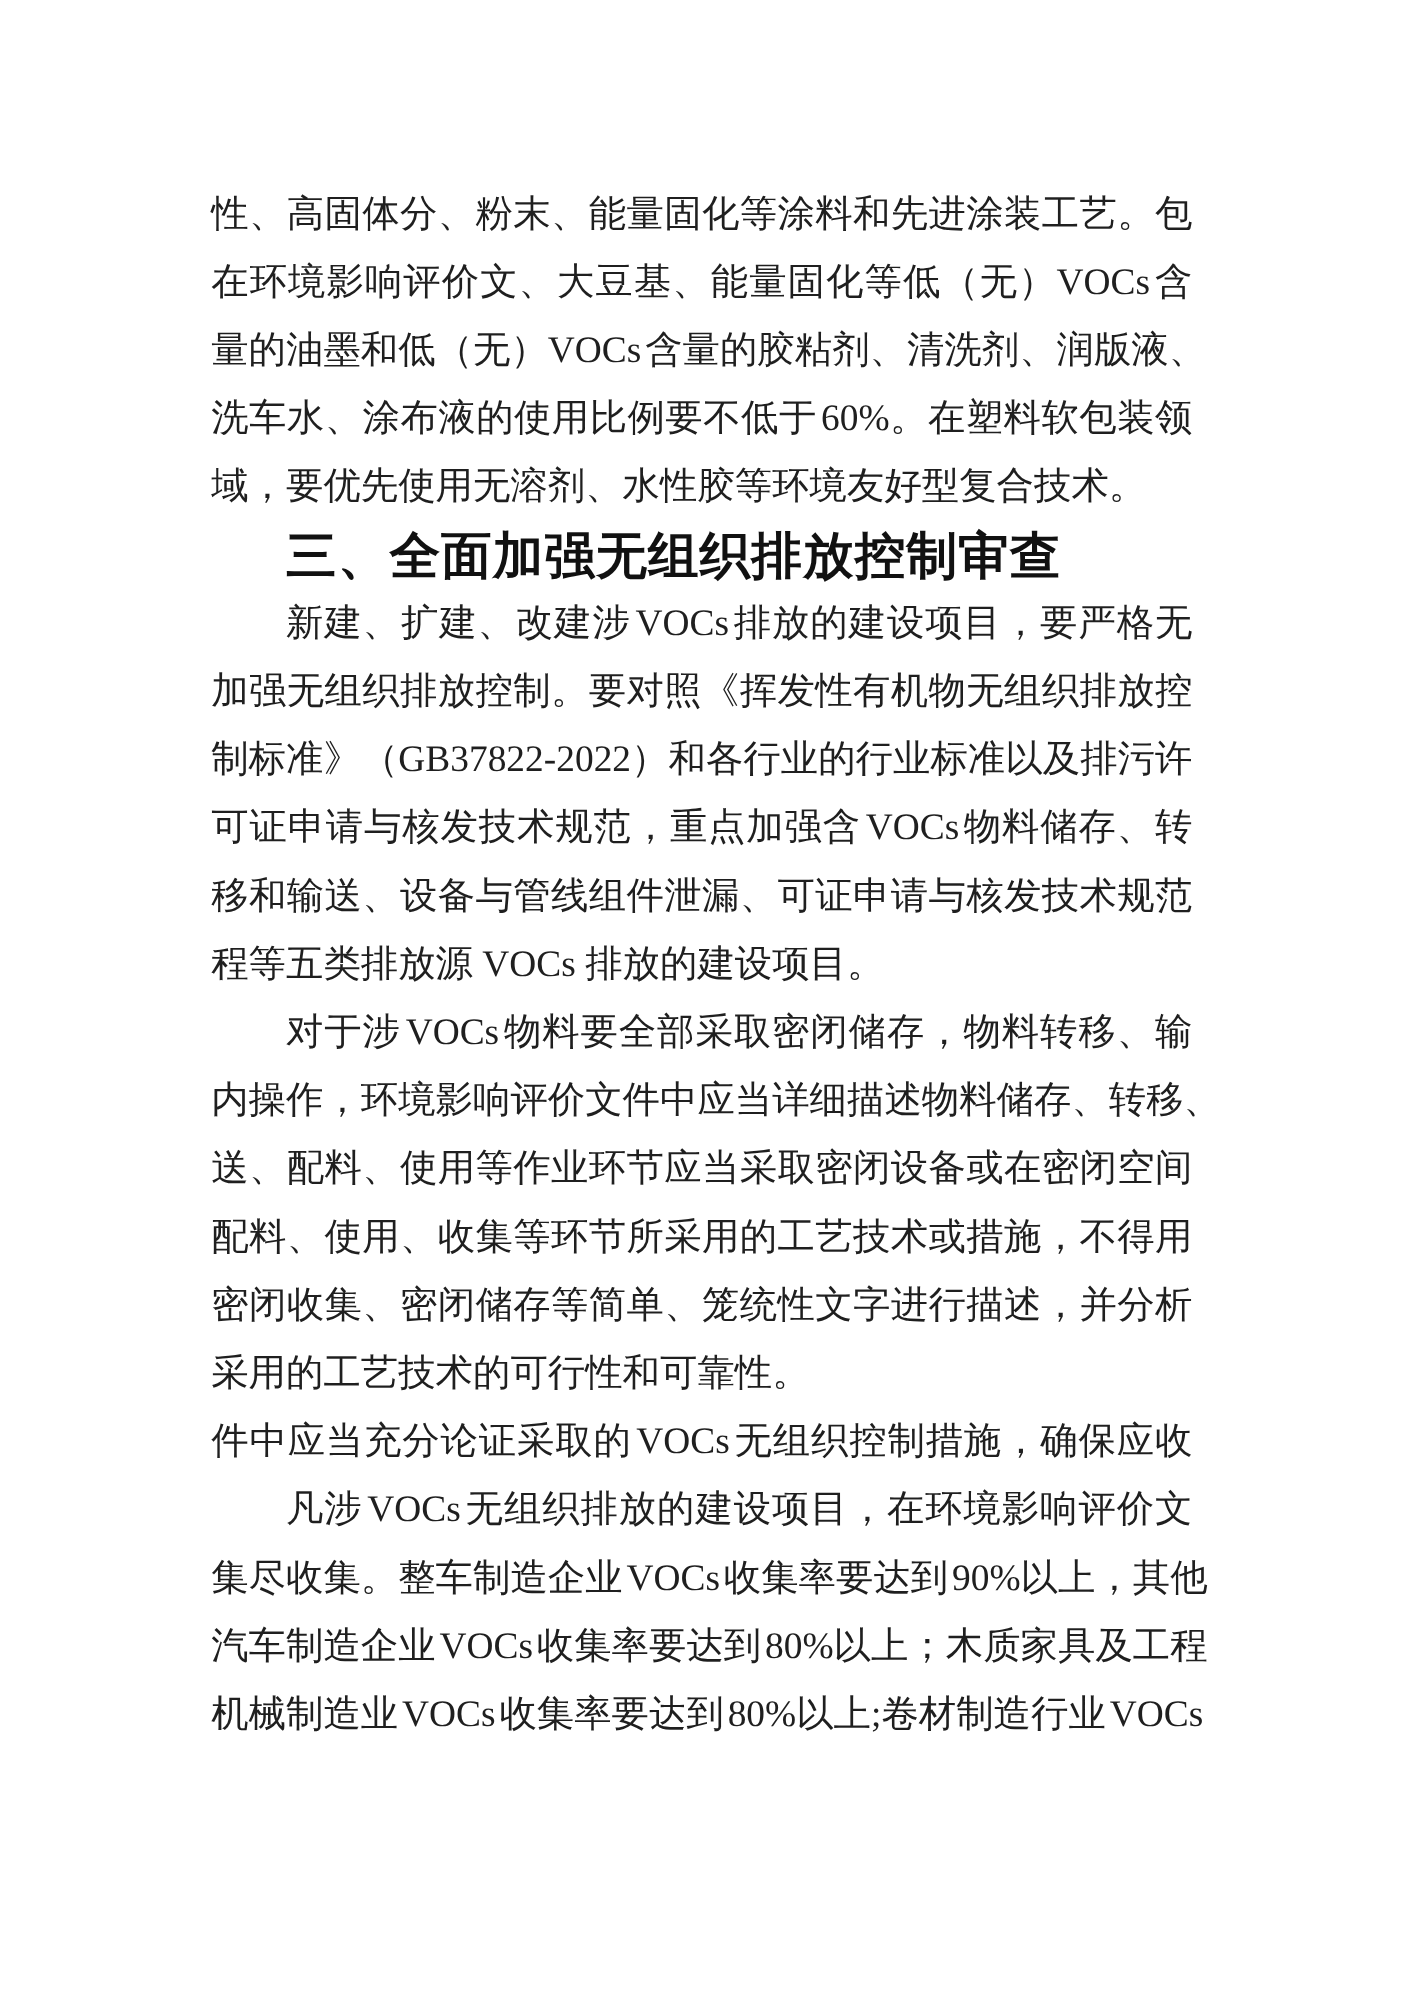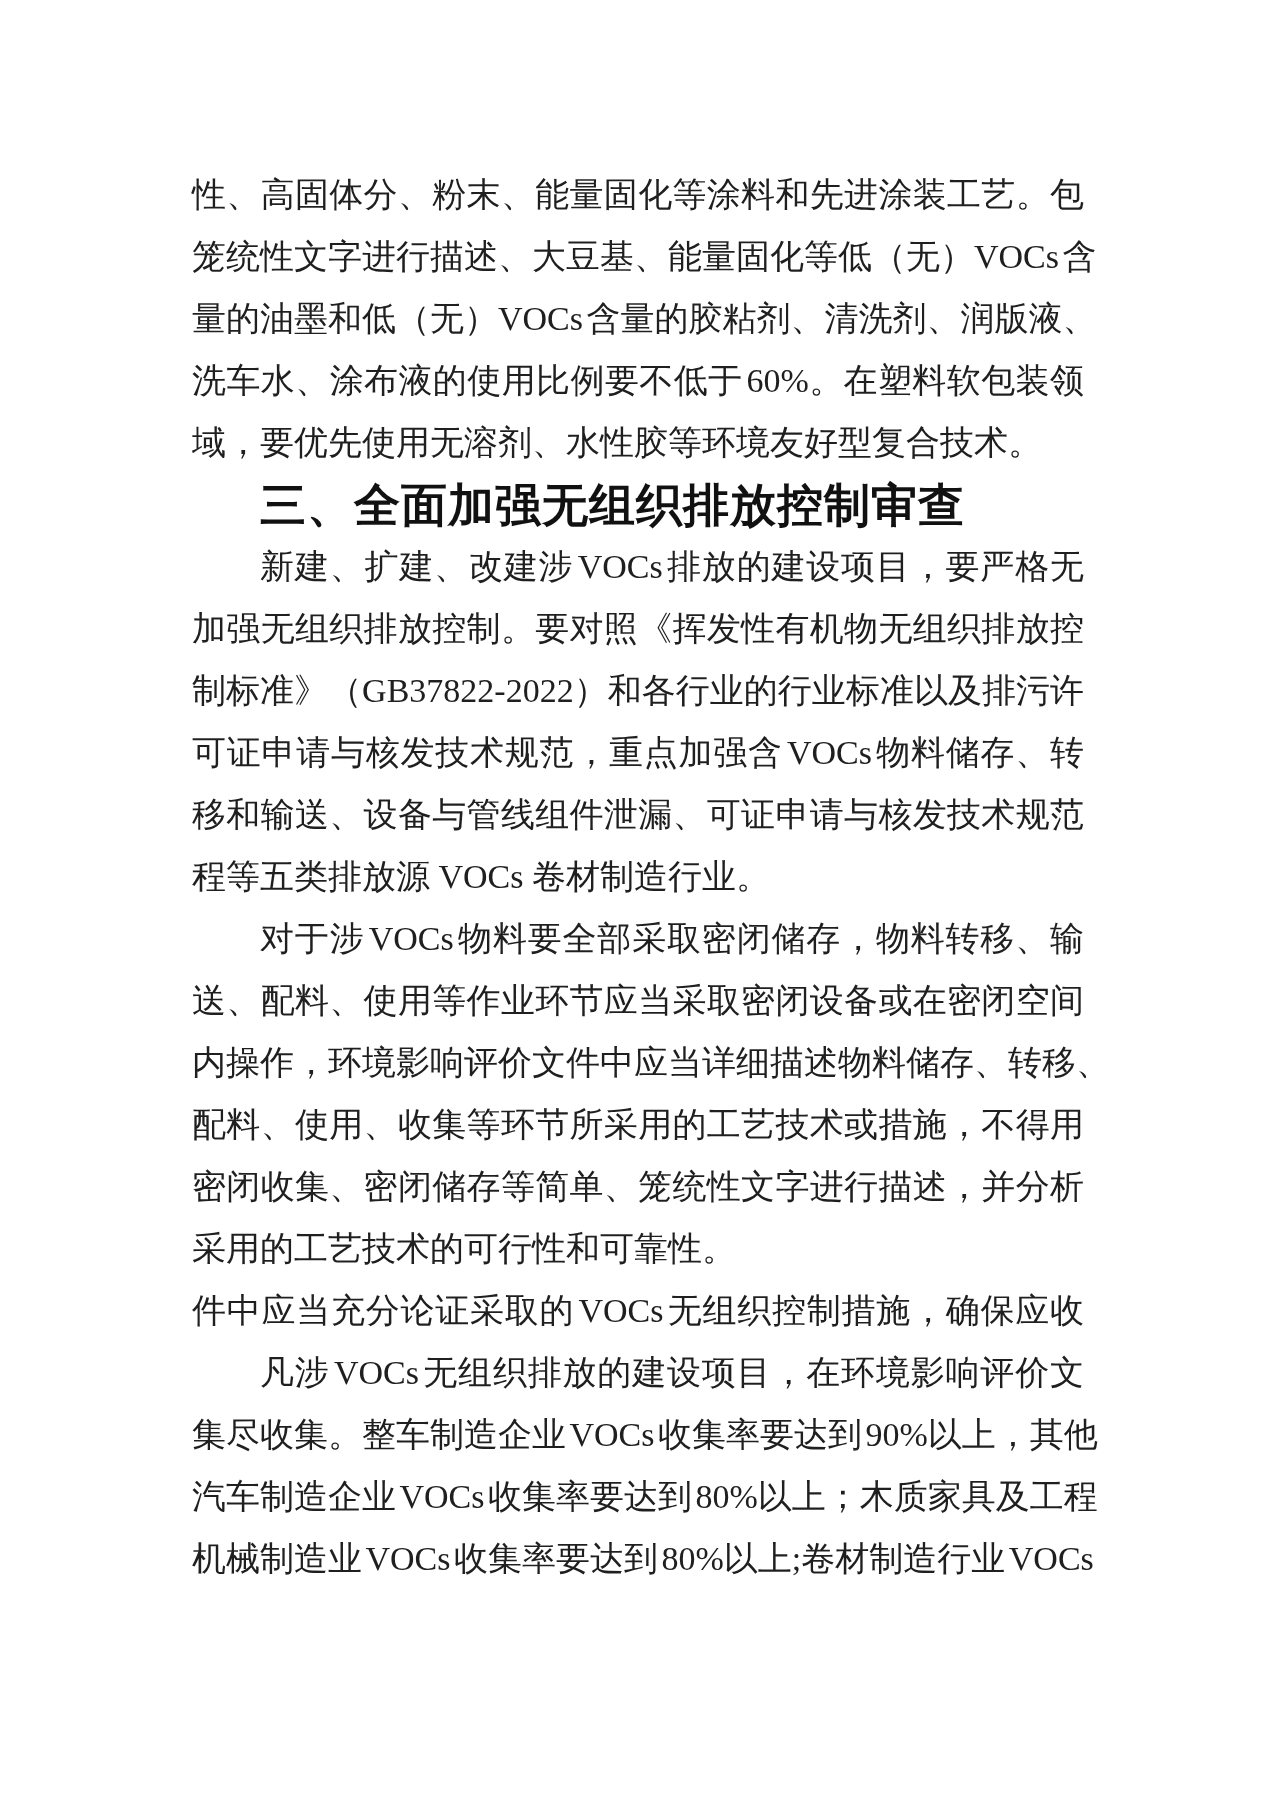--- a/index.html
+++ b/index.html
@@ -54,41 +54,41 @@
   }
 </style>
 </head>
 <body>
 
 <div class="page">
   <div class="text-block">
 
     <div class="paragraph">
       <div class="line j">性、高固体分、粉末、能量固化等涂料和先进涂装工艺。包</div>
-      <div class="line j">笼统性文字进行描述、大豆基、能量固化等低（无）VOCs 含</div>
+      <div class="line j">在环境影响评价文、大豆基、能量固化等低（无）VOCs 含</div>
       <div class="line j">量的油墨和低（无）VOCs 含量的胶粘剂、清洗剂、润版液、</div>
       <div class="line j">洗车水、涂布液的使用比例要不低于 60%。在塑料软包装领</div>
       <div class="line end">域，要优先使用无溶剂、水性胶等环境友好型复合技术。</div>
     </div>
 
     <div class="line heading">三、全面加强无组织排放控制审查</div>
 
     <div class="paragraph">
       <div class="line j indent">新建、扩建、改建涉 VOCs 排放的建设项目，要严格无</div>
       <div class="line j">加强无组织排放控制。要对照《挥发性有机物无组织排放控</div>
       <div class="line j">制标准》（GB37822-2022）和各行业的行业标准以及排污许</div>
       <div class="line j">可证申请与核发技术规范，重点加强含 VOCs 物料储存、转</div>
       <div class="line j">移和输送、设备与管线组件泄漏、可证申请与核发技术规范</div>
-      <div class="line end">程等五类排放源 VOCs 卷材制造行业。</div>
+      <div class="line end">程等五类排放源 VOCs 排放的建设项目。</div>
     </div>
 
     <div class="paragraph">
       <div class="line j indent">对于涉 VOCs 物料要全部采取密闭储存，物料转移、输</div>
+      <div class="line j">内操作，环境影响评价文件中应当详细描述物料储存、转移、</div>
       <div class="line j">送、配料、使用等作业环节应当采取密闭设备或在密闭空间</div>
-      <div class="line j">内操作，环境影响评价文件中应当详细描述物料储存、转移、</div>
       <div class="line j">配料、使用、收集等环节所采用的工艺技术或措施，不得用</div>
       <div class="line j">密闭收集、密闭储存等简单、笼统性文字进行描述，并分析</div>
       <div class="line end">采用的工艺技术的可行性和可靠性。</div>
     </div>
 
     <div class="paragraph">
       <div class="line j">件中应当充分论证采取的 VOCs 无组织控制措施，确保应收</div>
       <div class="line j indent">凡涉 VOCs 无组织排放的建设项目，在环境影响评价文</div>
       <div class="line j">集尽收集。整车制造企业 VOCs 收集率要达到 90%以上，其他</div>
       <div class="line j">汽车制造企业 VOCs 收集率要达到 80%以上；木质家具及工程</div>

